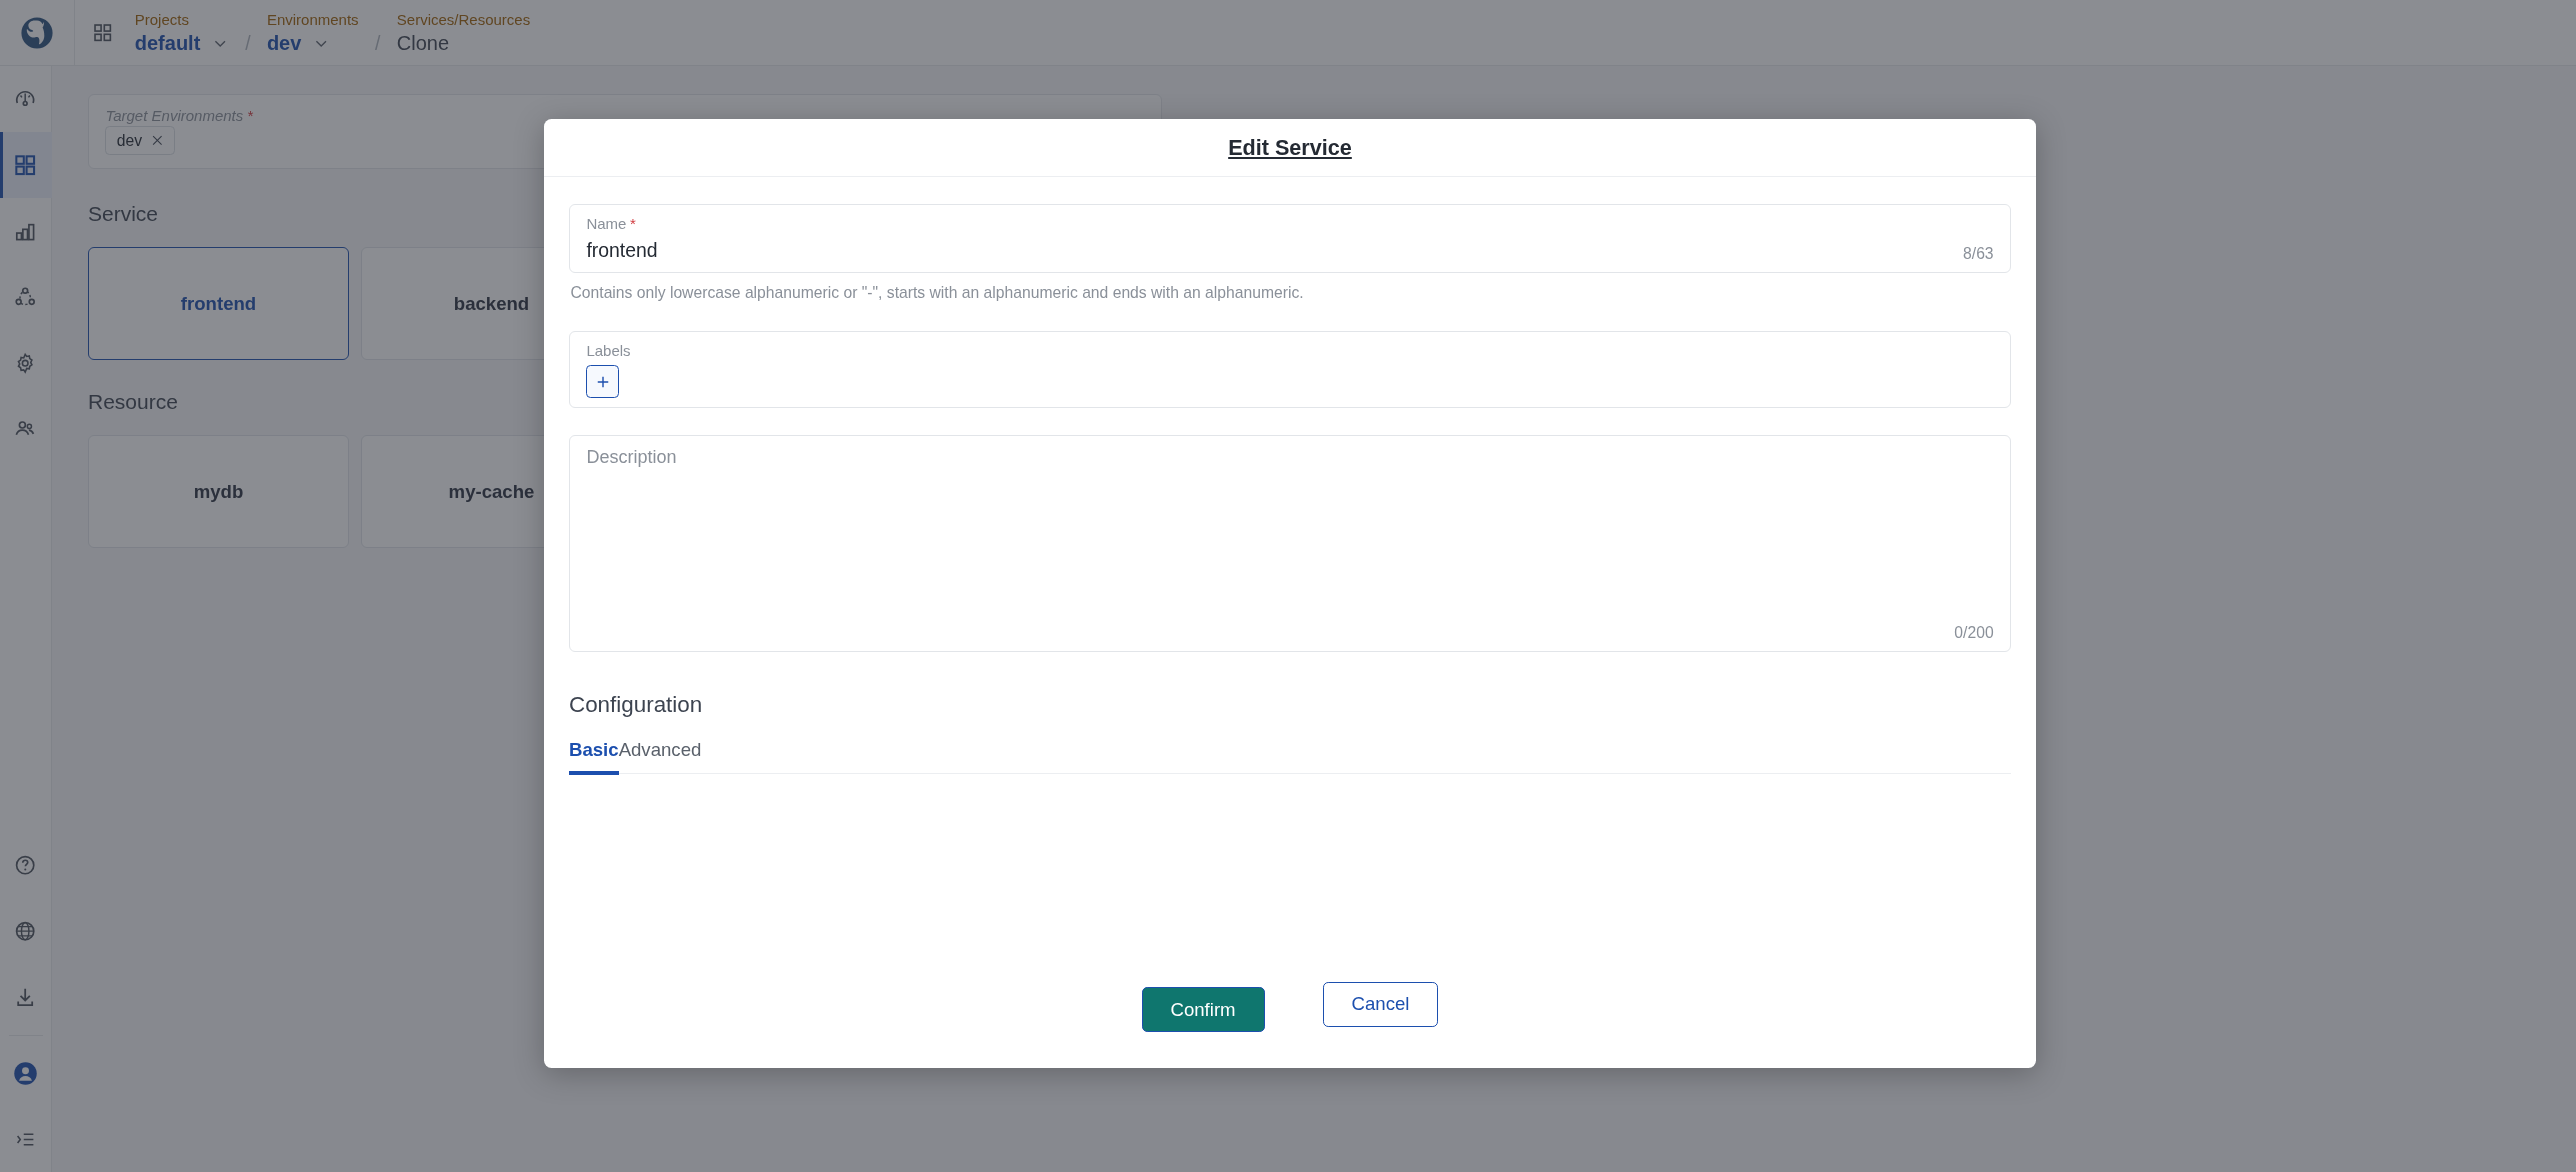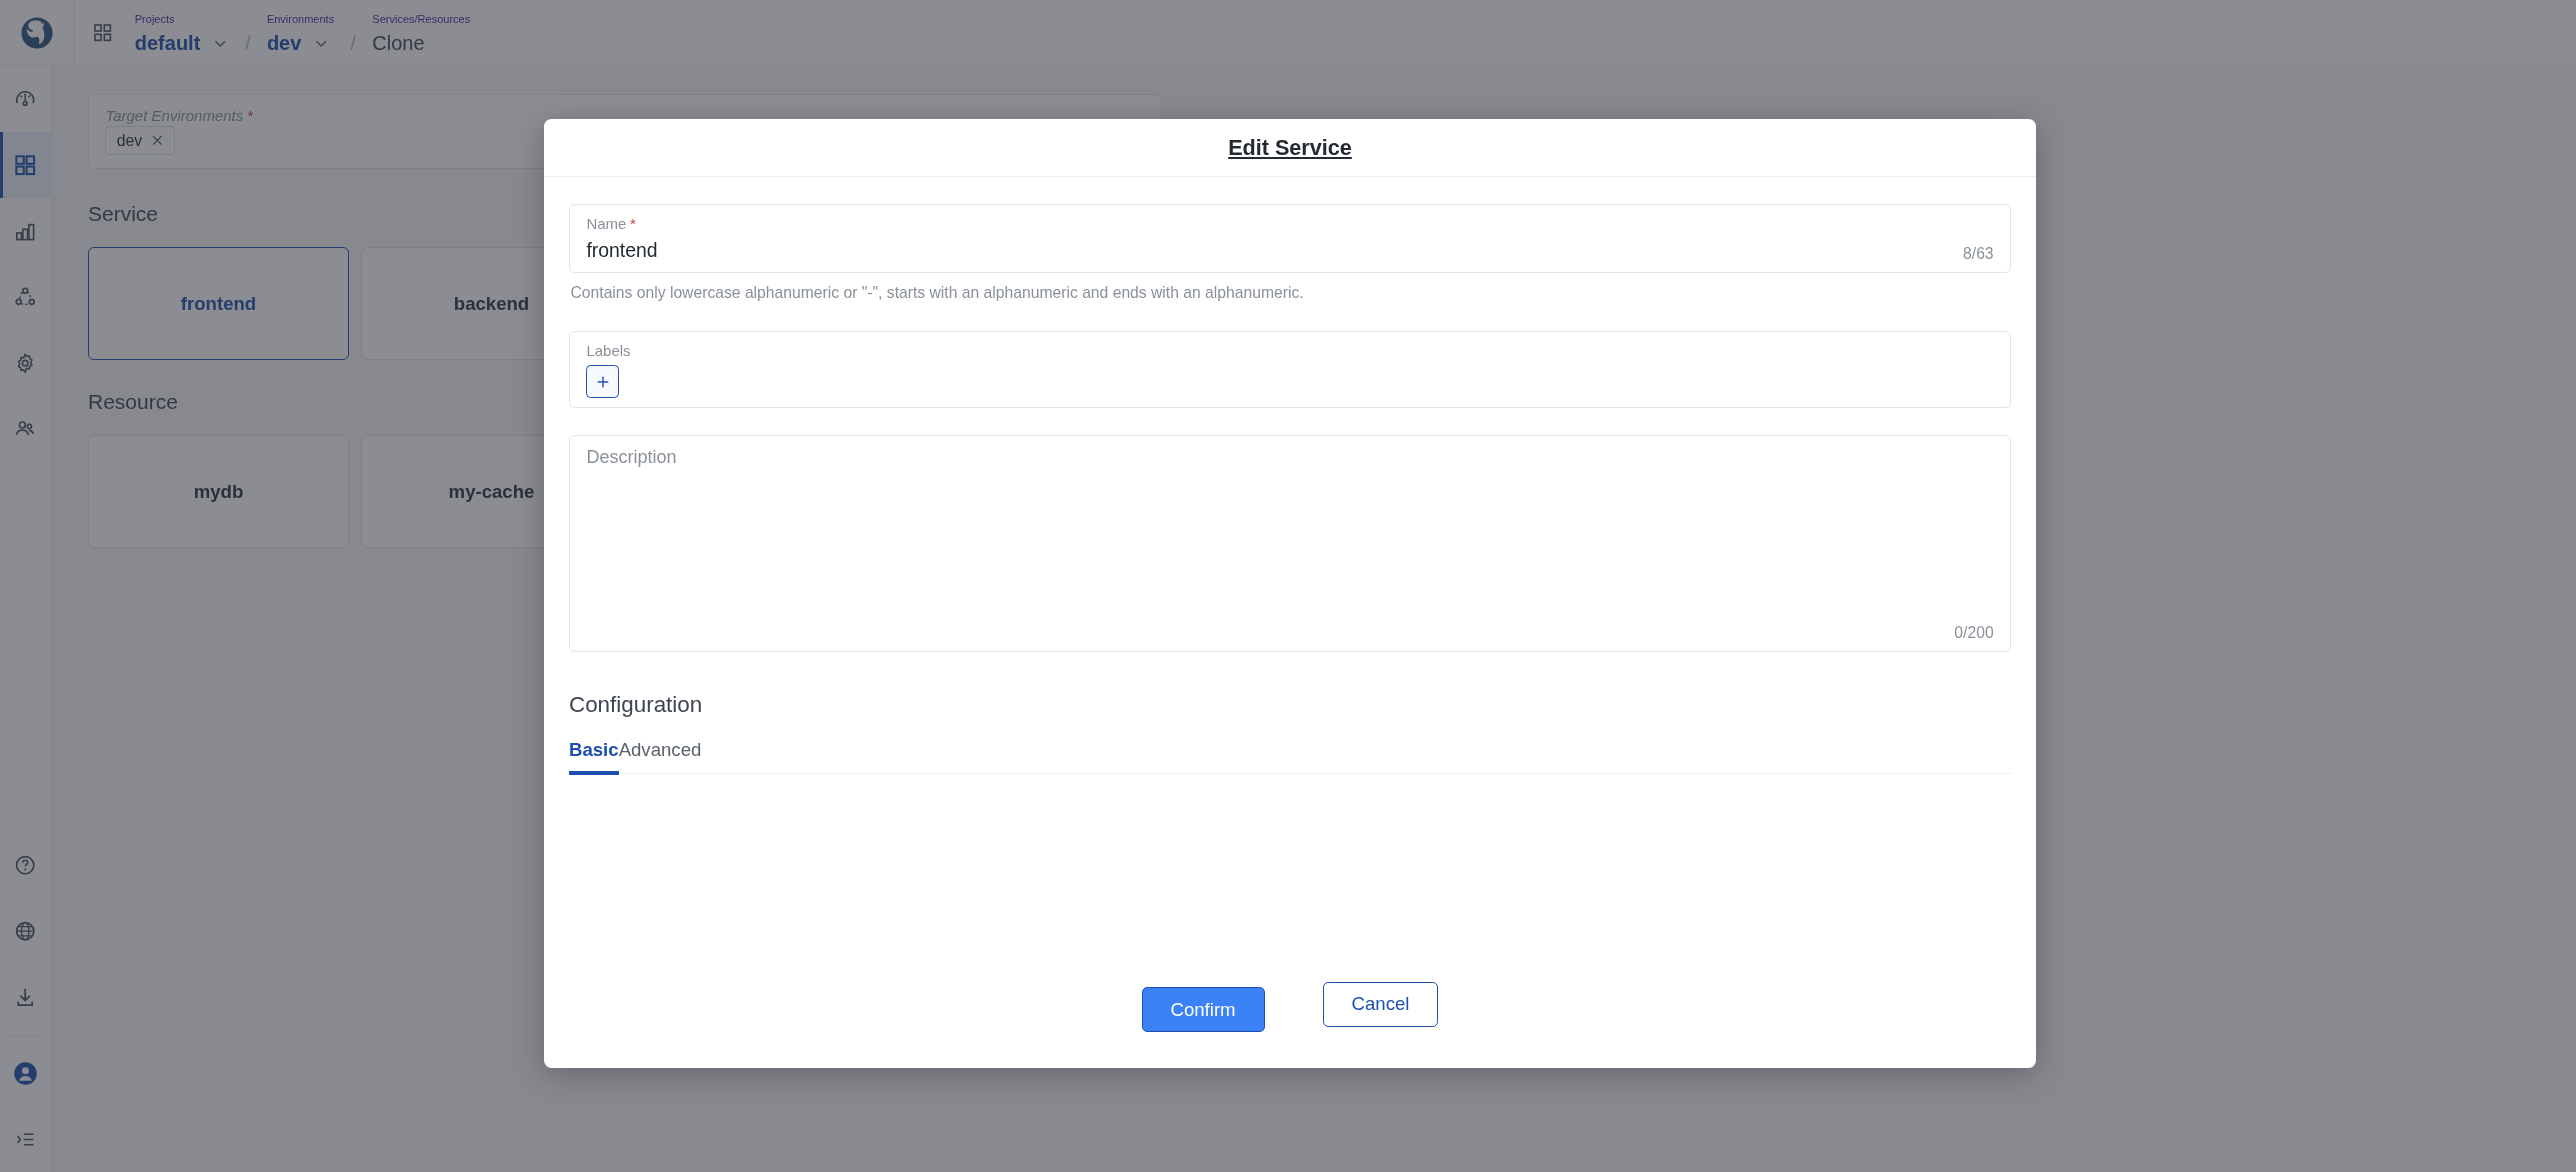--- a/index.html
+++ b/index.html
@@ -20,21 +20,21 @@
     border-bottom: 0.7px solid #e6e8eb;
   }
   .logo-cell {
     width: 75px; height: 66px; display: flex; align-items: center;
     justify-content: center; border-right: 0.7px solid #e6e8eb;
   }
   .apps-icon { margin-left: 18px; margin-right: 22.4px; display:flex; }
   .crumbs { display: flex; align-items: flex-end; height: 66px; padding-bottom: 10.4px; }
   .crumb { display: flex; flex-direction: column; }
   .crumb-label {
-    font-size: 11px; color: #4c1d95; line-height: 19.4px; margin-bottom: 1.5px;
+    font-size: 15px; color: #a16207; line-height: 19.4px; margin-bottom: 1.5px;
   }
   .crumb-row { display: flex; align-items: center; }
   .crumb-value {
     font-size: 20px; font-weight: bold; color: #1c4fae; line-height: 24px;
   }
   .crumb-value.plain { color: #3d4450; font-weight: normal; }
   .chev { margin-left: 12px; display:flex; }
   .crumb-sep {
     font-size: 19.4px; color: #aeb4bc; margin: 0 16.4px; align-self: flex-end;
     line-height: 24px;
@@ -118,21 +118,21 @@
   .tab.active::after {
     content: ""; position: absolute; left: 0; right: 0; bottom: -1.5px; height: 3.7px;
     background: #1c4fae;
   }
 
   .actions {
     display: flex; justify-content: center; align-items: center; gap: 58px;
     padding: 33px 0 36px;
   }
   .btn { font-size: 18.6px; border-radius: 5.2px; padding: 10.4px 28px; cursor: pointer; }
-  .btn-primary { background: #3b82f6; color: #fff; border: 0.7px solid #1c4fae; margin-top: 11px; }
+  .btn-primary { background: #0f766e; color: #fff; border: 0.7px solid #1c4fae; margin-top: 11px; }
   .btn-ghost { background: #fff; color: #1c4fae; border: 0.7px solid #1c4fae; }
   .mb36 { margin-bottom: 27px; }
   .mb50 { margin-bottom: 40px; }
 </style>
 </head>
 <body>
 
 <div id="app">
 
   <div class="topbar">

